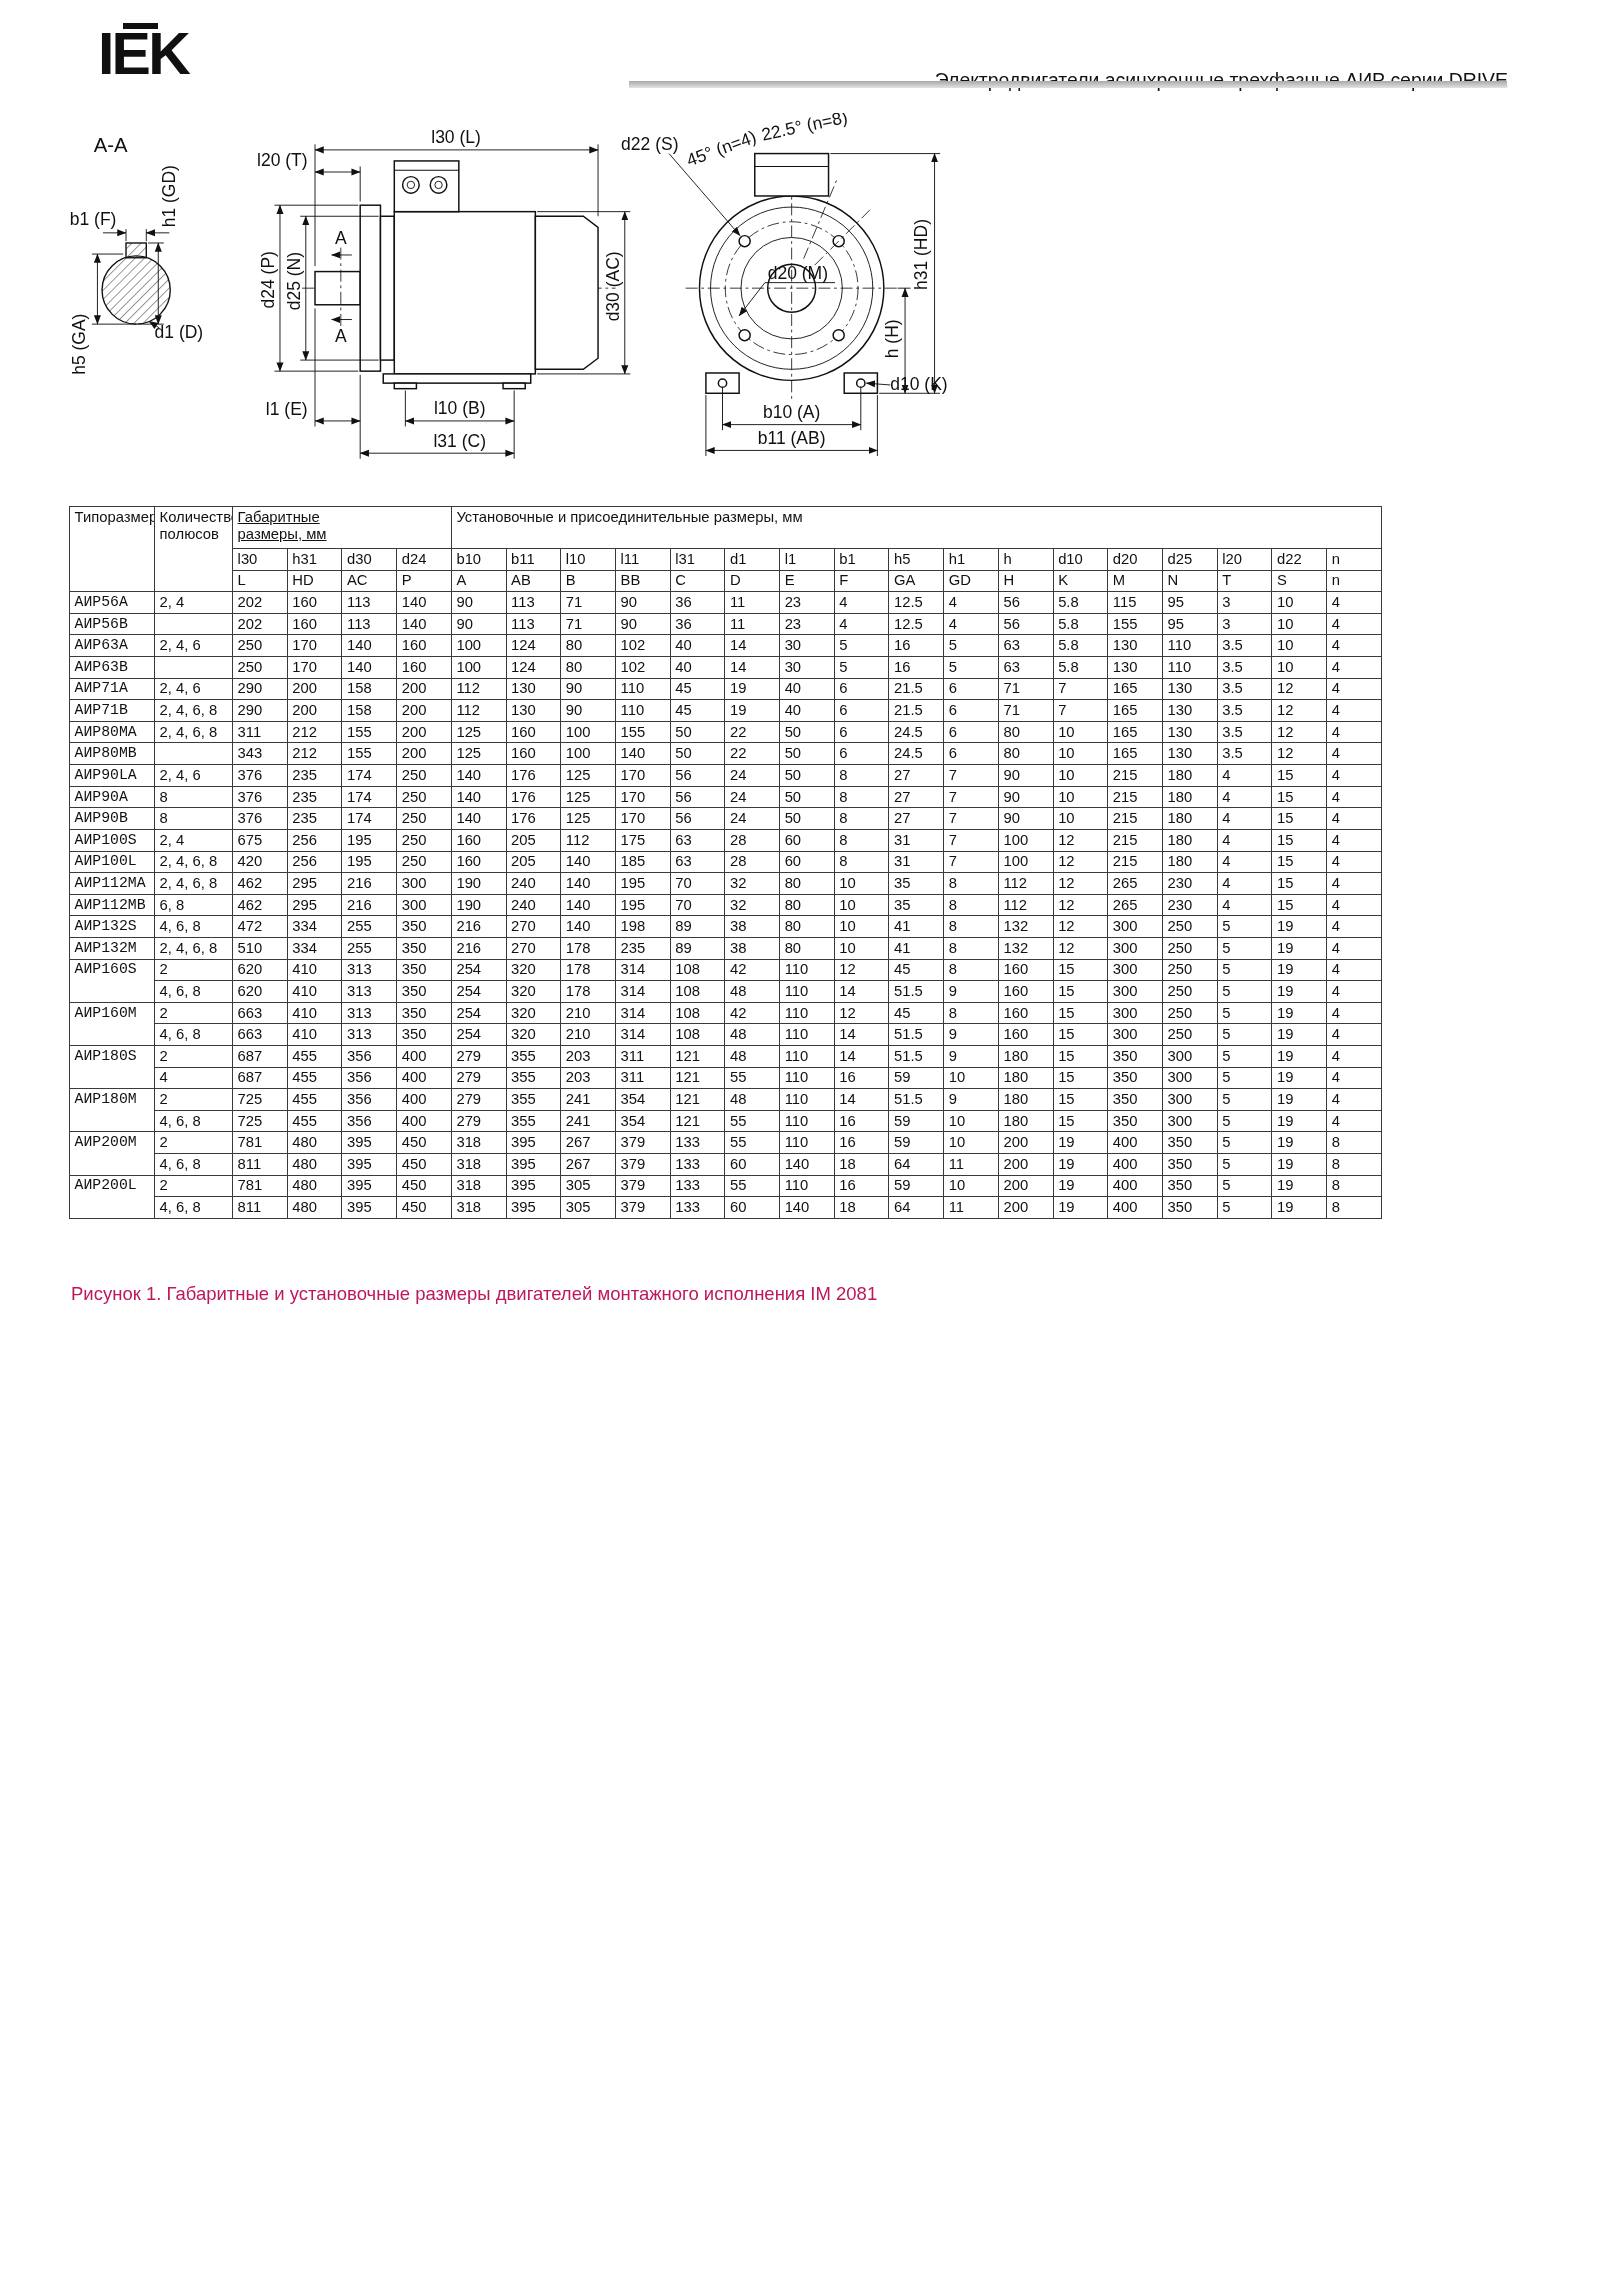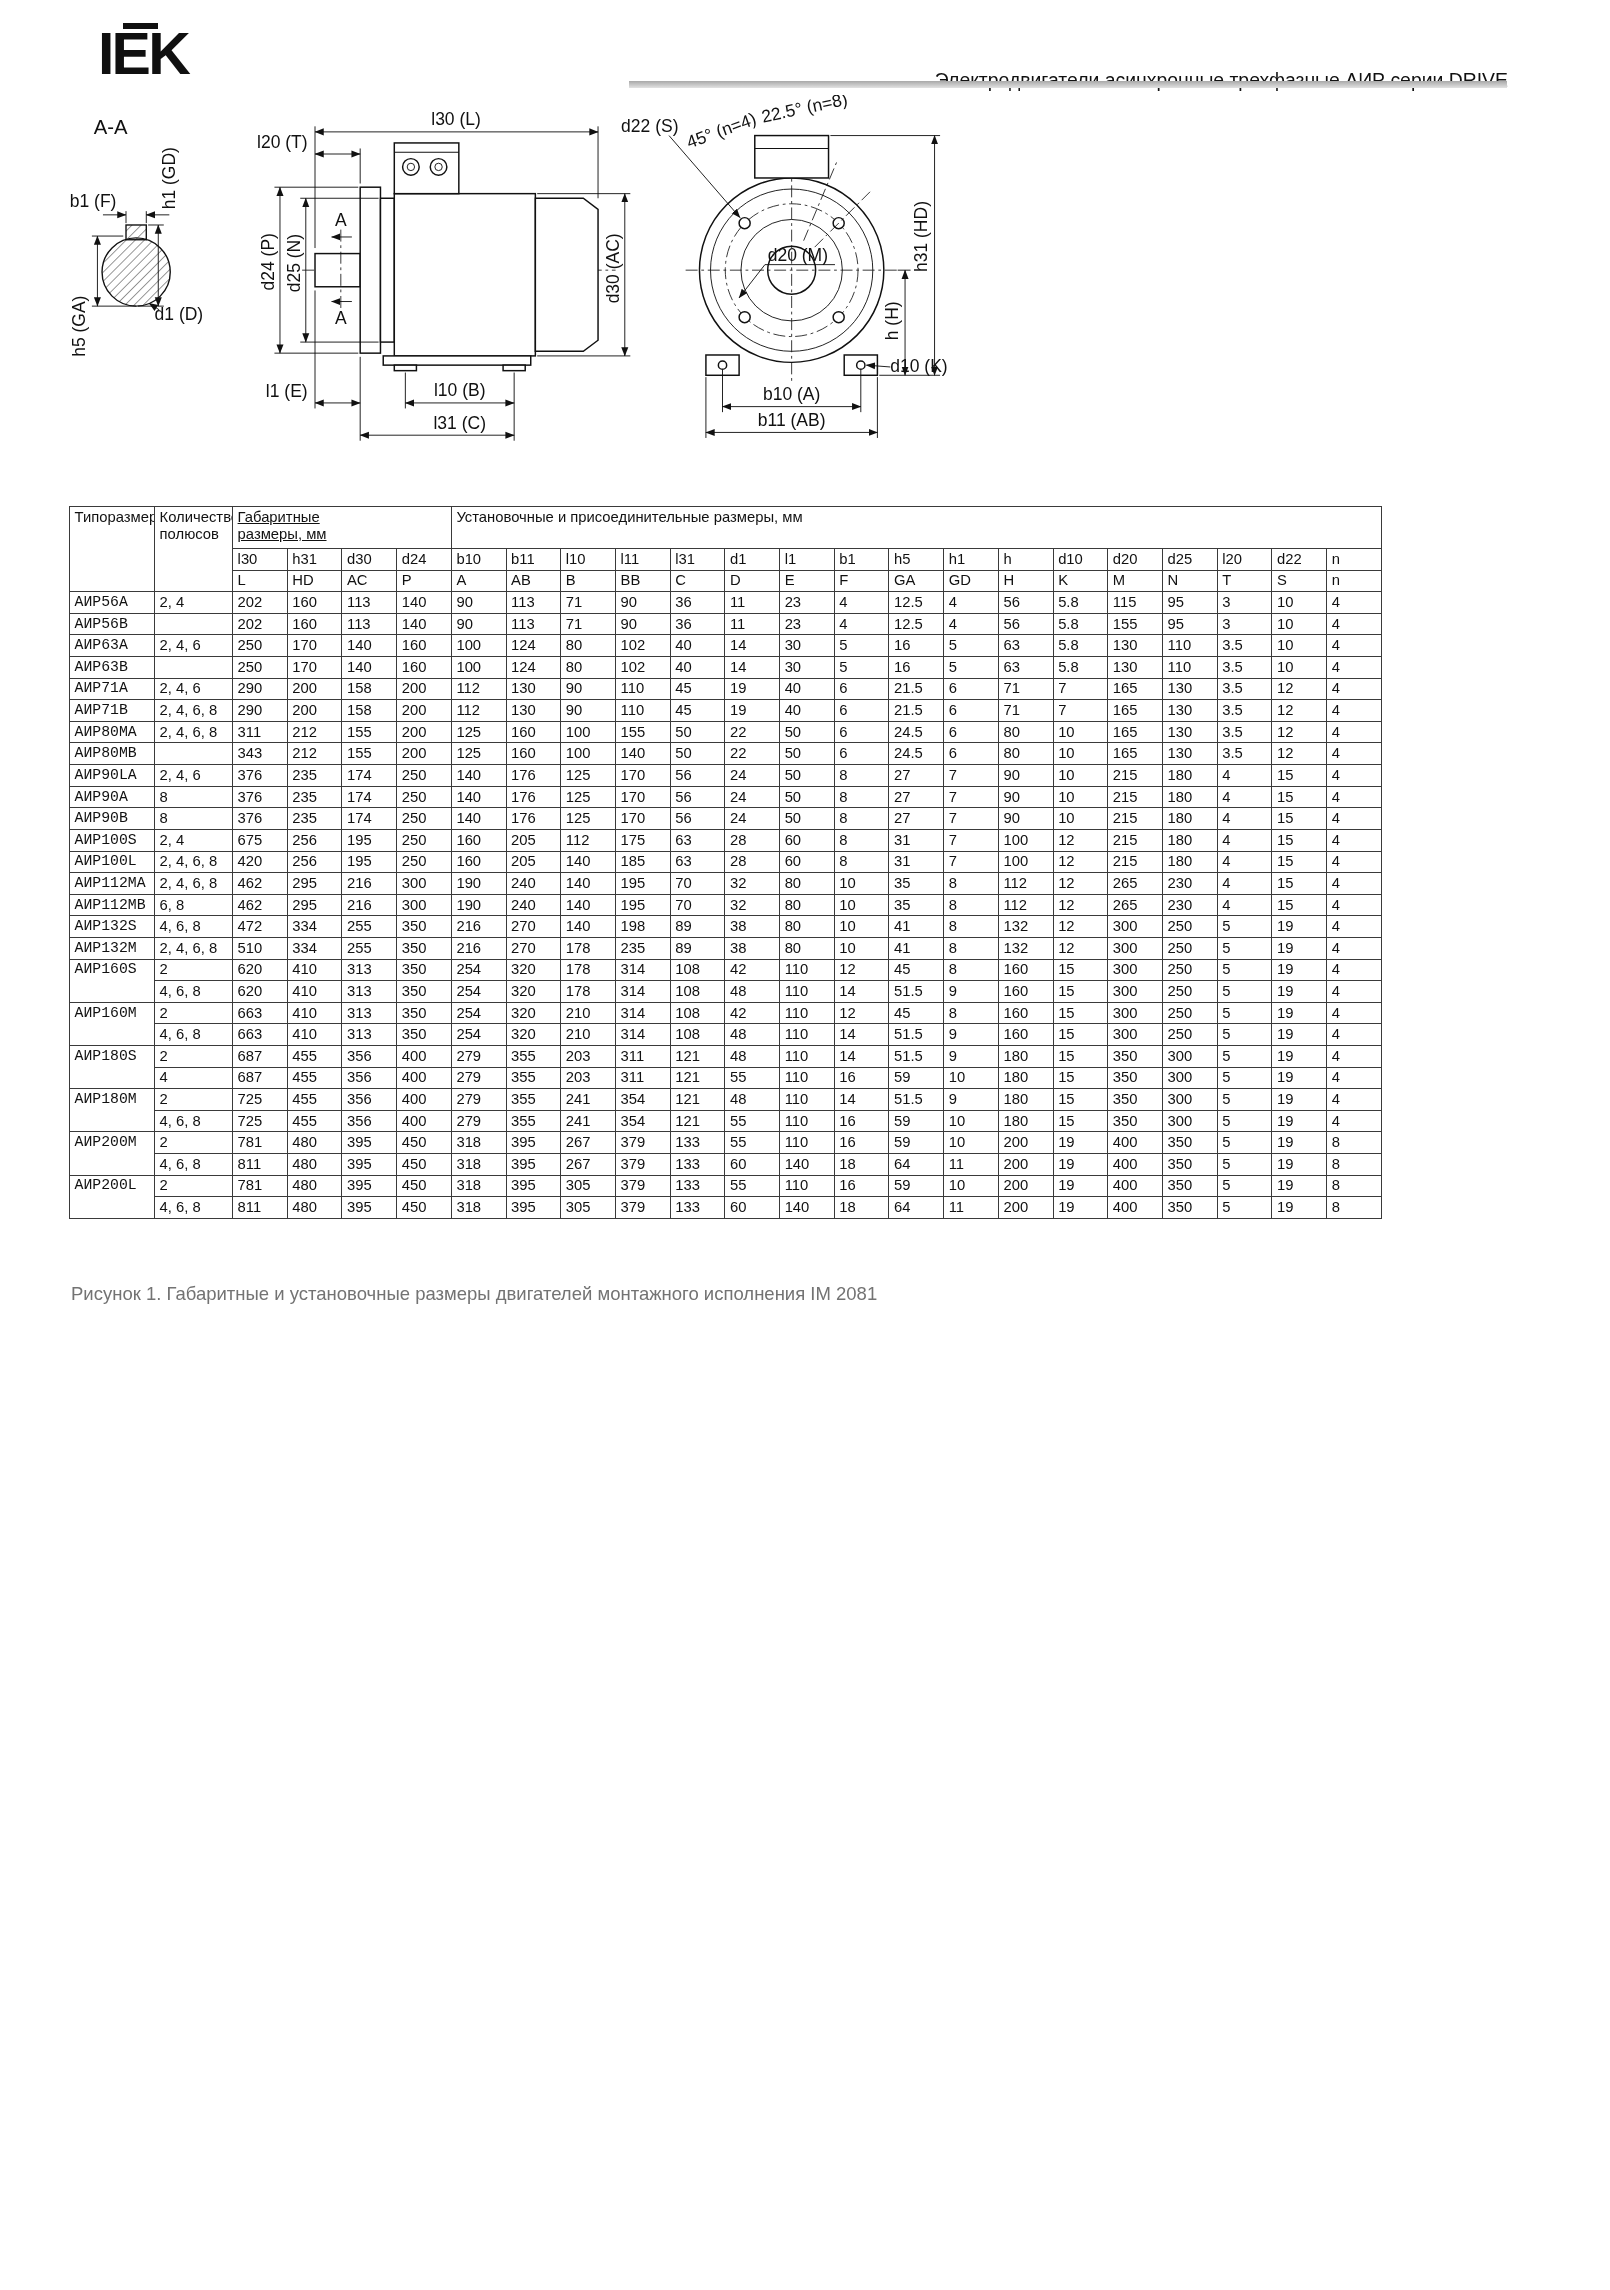--- a/index.html
+++ b/index.html
@@ -11,21 +11,21 @@
 
   
   .logo { position:absolute; left:98px; top:20px; }
   .logo-text { font-size:59px; font-weight:bold; letter-spacing:-2.8px; color:#101010; }
   .logo-bar { position:absolute; left:25px; top:2.8px; width:35px; height:6.5px; background:#101010; }
   .doc-title { position:absolute; right:103px; top:52px; font-size:19.4px; color:#111;margin-top:17px; }
   .title-rule { position:absolute; left:629px; top:81px; width:878px; height:6.5px;
     background:linear-gradient(to bottom,#a8a8a8,#e2e2e2); }
 
   
-  .drawings { position:absolute; left:69px; top:95px; width:1449px; height:378px; }
+  .drawings { position:absolute; left:69px; top:113px; width:1449px; height:378px; }
   svg text { font-size:19px; fill:#111; font-family:"Liberation Sans", sans-serif; }
   svg .big { font-size:22px; }
   .part { stroke:#111; stroke-width:1.6; fill:#fff; }
   .hatched { stroke:#111; stroke-width:1.5; fill:url(#hatch); }
   .edge { stroke:#111; stroke-width:1.1; fill:none; }
   .edge2 { stroke:#111; stroke-width:1; fill:none; }
   .dim { stroke:#111; stroke-width:1; fill:none; }
   .cl { stroke:#111; stroke-width:0.9; stroke-dasharray:13 4 3 4; fill:none; }
 
   
@@ -34,21 +34,21 @@
   .dim-table th, .dim-table td {
     border:0.9px solid #3a3a3a; font-weight:normal; text-align:left;
     padding:1.8px 4.6px; font-size:14.8px; line-height:1.15; overflow:hidden; white-space:nowrap;
   }
   .dim-table thead th { vertical-align:top; }
   .dim-table thead tr:first-child th { white-space:normal; height:42px; }
   .dim-table td { height:19.4px; }
   .wrap-narrow span { display:inline-block; max-width:115px; white-space:normal;text-decoration:underline; }
   .c-name { vertical-align:top;font-family:Liberation Mono, monospace; }
 
-  .caption { position:absolute; left:71px; top:1283px; font-size:18.5px; color:#737373; }
+  .caption { position:absolute; left:71px; top:1283px; font-size:18.5px; color:#be185d; }
 </style>
 </head>
 <body>
 
 <div class="page">
 
   <div class="logo">
     <span class="logo-text">IEK</span>
     <span class="logo-bar"></span>
   </div>

